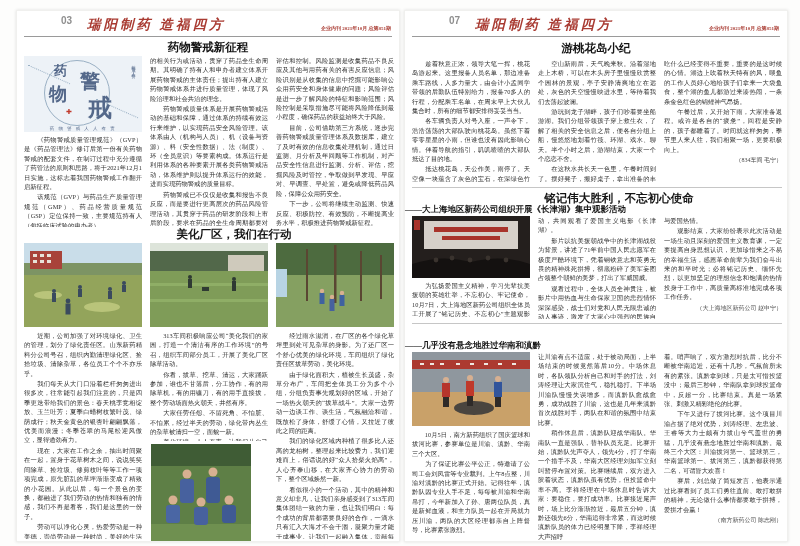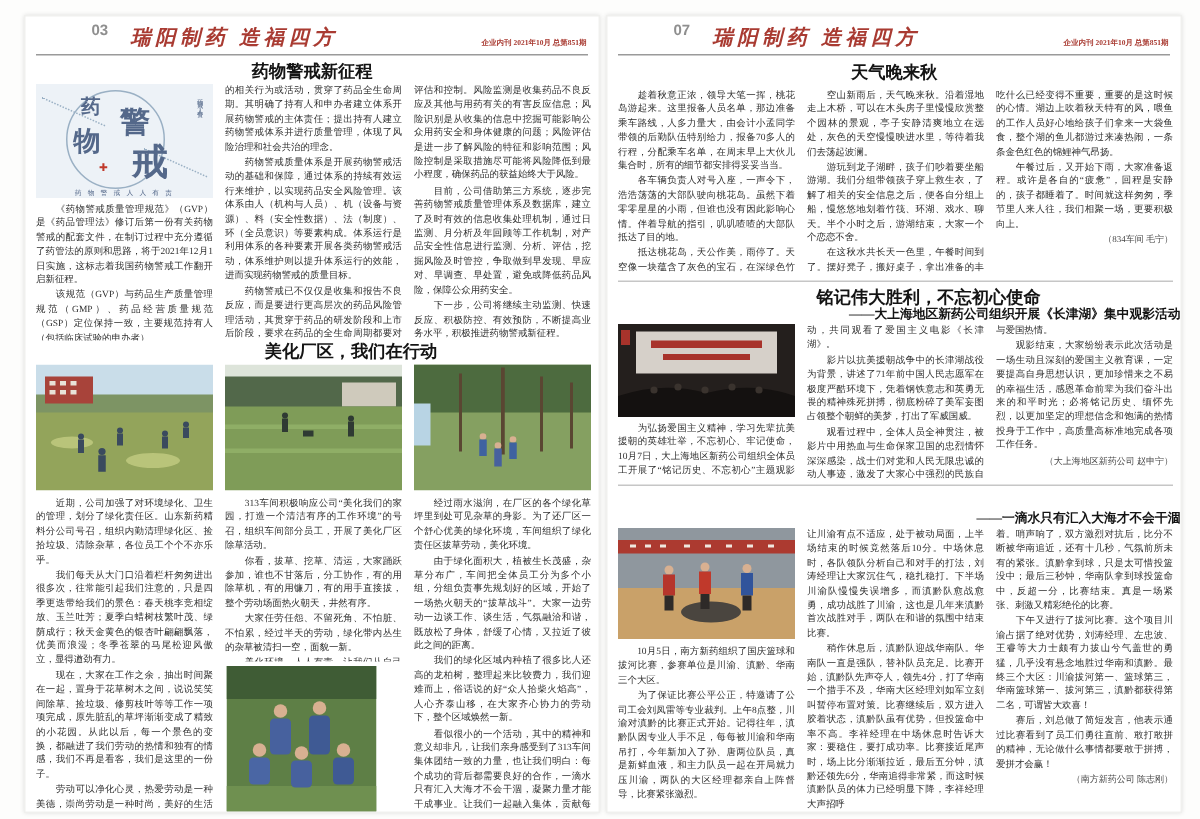--- a/index.html
+++ b/index.html
@@ -8,21 +8,21 @@
   .page{position:absolute;top:10px;width:384px;height:532px;background:#ffffff;
         box-shadow:0 0 3px rgba(0,0,0,0.12);border:1px solid #f0f0ee;box-sizing:border-box;}
   #page03{left:16px;} #page04{left:404px;}
   .hdr-num{position:absolute;left:8px;top:4px;font-size:10px;font-weight:bold;color:#8f8f8f;
            font-family:"Liberation Sans","DejaVu Sans",sans-serif;margin-left:36px;}
   .hdr-brand{position:absolute;left:34px;top:5px;font-size:13.5px;font-weight:bold;font-style:italic;
              color:#a93b32;letter-spacing:3px;margin-left:36px;}
   .hdr-issue{position:absolute;right:8px;top:14px;font-size:5px;color:#a93b32;font-weight:bold;}
   .hdr-rule{position:absolute;left:7px;right:7px;top:25px;border-top:1px solid #9a9a9a;}
   .title{position:absolute;left:0;width:100%;text-align:center;font-size:11.5px;font-weight:bold;color:#141414;}
-  .subtitle{position:absolute;left:0;width:100%;text-align:right;font-size:8.5px;font-weight:bold;color:#141414;}
+  .subtitle{position:absolute;left:0;width:100%;text-align:left;font-size:8.5px;font-weight:bold;color:#141414;}
   .col{position:absolute;width:118px;font-size:6.3px;line-height:9.4px;text-align:justify;
        color:#2e2e2e;overflow:hidden;}
   .col p{margin:0 0 1px 0;}
   .sign{text-align:right;font-size:6px;color:#4a4a4a;margin-top:2px;}
   .divider{position:absolute;left:7px;width:370px;border-top:1px solid #c6c6c6;}
   .photo{position:absolute;display:block;}
   
   .poster{position:absolute;left:7px;top:45px;width:118px;height:76px;background:#edf2f7;overflow:hidden;}
   .poster .ring{position:absolute;left:20px;top:4px;width:64px;height:64px;border:1px solid #9ab0c4;border-radius:50%;}
   .poster .c1{position:absolute;left:30px;top:6px;font-size:13px;color:#54688a;font-weight:bold;}
@@ -191,21 +191,21 @@
 
     </div>
   </div>
 
   <div class="page" id="page04">
     <div class="hdr-num">07</div>
     <div class="hdr-brand">瑞阳制药  造福四方</div>
     <div class="hdr-issue">企业内刊 2021年10月 总第851期</div>
     <div class="hdr-rule"></div>
 
-    <div class="title" style="top:30px;">天气晚来秋</div>
+    <div class="title" style="top:30px;">游桃花岛小纪</div>
     <div class="col" style="left:7px;top:48px;height:125px;">
         <p>　　趁着秋意正浓，领导大笔一挥，桃花岛游起来。这里报备人员名单，那边准备乘车路线，人多力量大，由会计小孟同学带领的后勤队伍特别给力，报备70多人的行程，分配乘车名单，在周末早上大伙儿集合时，所有的细节都安排得妥妥当当。</p>
         <p>　　各车辆负责人对号入座，一声令下，浩浩荡荡的大部队驶向桃花岛。虽然下着零零星星的小雨，但谁也没有因此影响心情。伴着导航的指引，叽叽喳喳的大部队抵达了目的地。</p>
         <p>　　抵达桃花岛，天公作美，雨停了。天空像一块蕴含了灰色的宝石，在深绿色竹林的映衬下变得格外清晰。桃花岛门口的小池塘，像一面小镜子摆在房前，这小景致真的是惬意。</p>
       </div>
     <div class="col" style="left:133px;top:48px;height:125px;">
         <p>　　空山新雨后，天气晚来秋。沿着湿地走上木桥，可以在木头房子里慢慢欣赏整个园林的景观，亭子安静清爽地立在远处，灰色的天空慢慢映进水里，等待着我们去荡起波澜。</p>
         <p>　　游玩到龙子湖畔，孩子们吵着要坐船游湖。我们分组带领孩子穿上救生衣，了解了相关的安全信息之后，便各自分组上船，慢悠悠地划着竹筏、环湖、戏水、聊天。半个小时之后，游湖结束，大家一个个恋恋不舍。</p>
         <p>　　在这秋水共长天一色里，午餐时间到了。摆好凳子，搬好桌子，拿出准备的丰盛午餐，气氛好不愉快。其实在这样的天气和景色里，</p>
       </div>
@@ -249,21 +249,21 @@
     <div class="col" style="left:259px;top:205px;height:103px;">
       <div>
           <p>与爱国热情。</p>
           <p>　　观影结束，大家纷纷表示此次活动是一场生动且深刻的爱国主义教育课，一定要提高自身思想认识，更加珍惜来之不易的幸福生活，感恩革命前辈为我们奋斗出来的和平时光；必将铭记历史、缅怀先烈，以更加坚定的理想信念和饱满的热情投身于工作中，高质量高标准地完成各项工作任务。</p>
         </div>
       <div class="sign">（大上海地区新药公司 赵申宁）</div>
     </div>
 
     <div class="divider" style="top:312px;"></div>
 
-    <div class="subtitle" style="top:329px;">——一滴水只有汇入大海才不会干涸</div>
+    <div class="subtitle" style="top:329px;">——几乎没有悬念地胜过华南和滇黔</div>
 
     <svg class="photo" style="left:7px;top:341px;" width="118" height="74" viewBox="0 0 118 74">
       <rect width="118" height="40" fill="#8f979e"></rect>
       <rect y="8" width="118" height="9" fill="#ac3a30"></rect>
       <g fill="#f0e8e0">
           <rect x="8" y="11" width="4" height="2"></rect>
           <rect x="18" y="11" width="4" height="2"></rect>
       <rect x="28" y="11" width="4" height="2"></rect>
           <rect x="44" y="11" width="4" height="2"></rect>
           <rect x="58" y="11" width="4" height="2"></rect>

